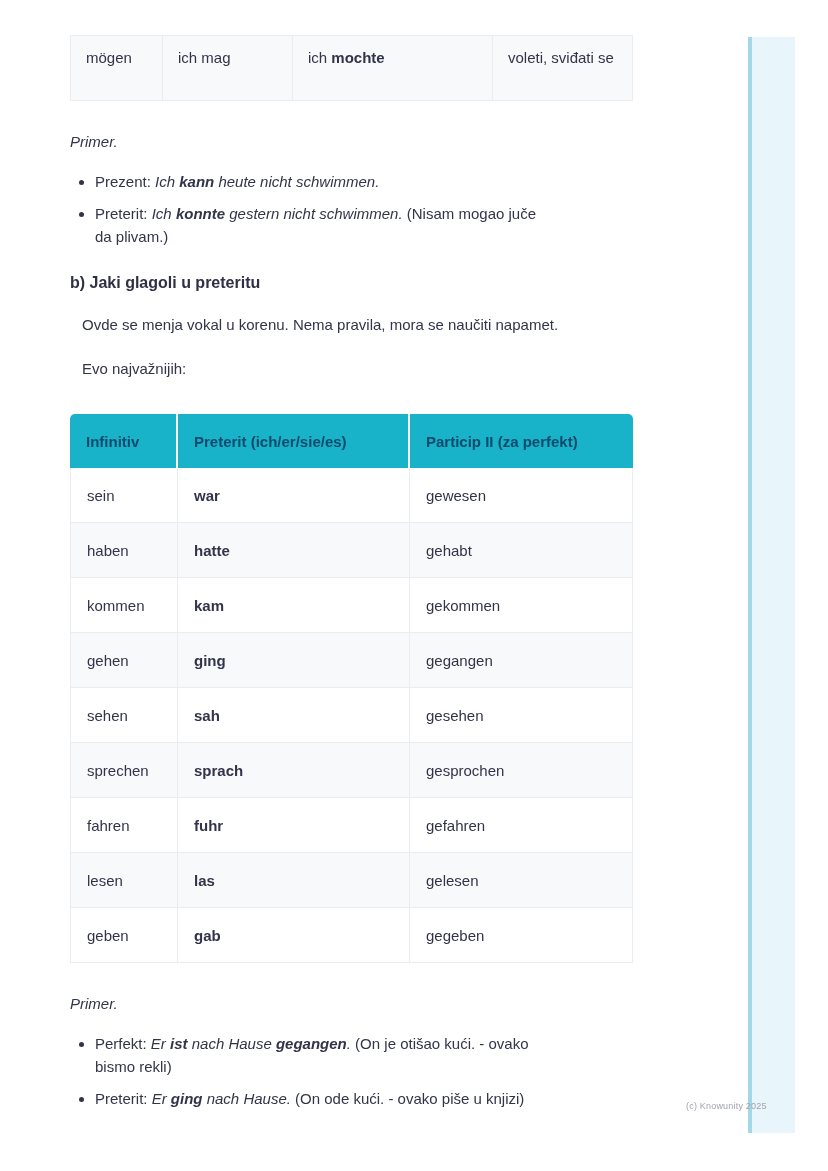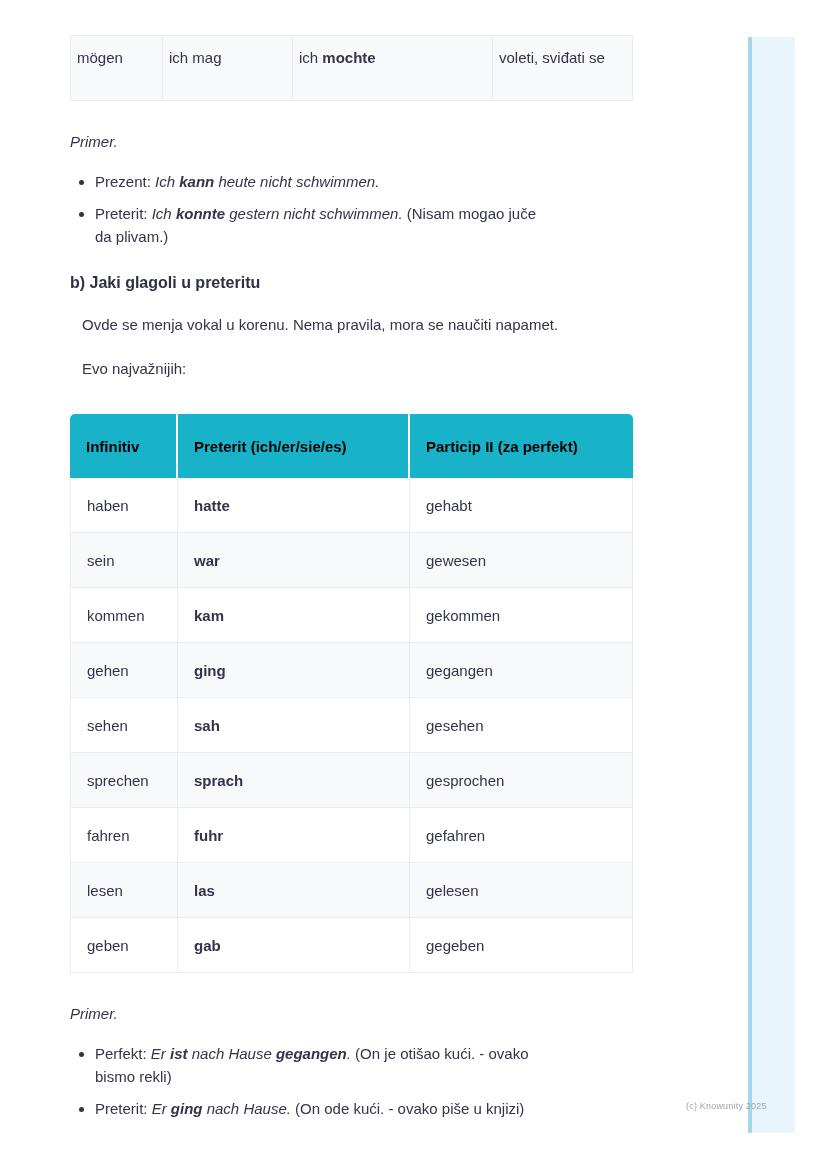--- a/index.html
+++ b/index.html
@@ -20,21 +20,21 @@
     color:#a0a4aa;z-index:2;white-space:nowrap;
   }
 
   .content{position:relative;z-index:0;padding:35px 0 0 70px;width:563px;}
 
   
   .cont-table{border-collapse:separate;border-spacing:0;width:563px;table-layout:fixed;font-size:15px;}
   .cont-table td{
     background:#f8f9fb;border-right:1px solid #eaecef;border-bottom:1px solid #eaecef;
     border-top:1px solid #eaecef;vertical-align:top;
-    padding:9px 14px 9px 6px;height:46px;line-height:25px;color:#32344a;
+    padding:9px 14px 9px 15px;height:46px;line-height:25px;color:#32344a;
   }
   .cont-table td:first-child{border-left:1px solid #eaecef;}
   .c1{width:93px}.c2{width:130px}.c3{width:200px}.c4{width:140px}
 
   .primer{font-style:italic;font-size:15px;margin:32px 0 0 0;}
   ul.examples{margin:20px 0 0 0;padding-left:25px;list-style:disc;}
   ul.examples li{font-size:15px;line-height:23px;margin-bottom:9px;}
 
   .seg-italic{font-style:italic;}
   .seg-bi{font-style:italic;font-weight:bold;}
@@ -42,22 +42,22 @@
 
   h3.section-heading{font-size:16px;font-weight:bold;margin:26px 0 0 0;color:#2e3044;}
   p.body-para{font-size:15px;line-height:22px;margin:22px 0 0 12px;}
 
   
   .verb-table{
     border-collapse:separate;border-spacing:0;width:563px;table-layout:fixed;
     font-size:15px;margin-top:34px;
   }
   .verb-table th{
-    background:#18b3c9;color:#000000;text-align:left;font-weight:bold;font-size:15px;
-    height:64px;padding:0 6px 0 16px;border-right:2px solid #ffffff;
+    background:#18b3c9;color:#0c4a6e;text-align:left;font-weight:bold;font-size:15px;
+    height:54px;padding:0 6px 0 16px;border-right:2px solid #ffffff;
   }
   .verb-table th:last-child{border-right:none;border-top-right-radius:5px;}
   .verb-table th:first-child{border-top-left-radius:5px;}
   .verb-table td{
     height:54px;padding:0 6px 0 16px;background:#ffffff;
     border-right:1px solid #eaecef;border-bottom:1px solid #eaecef;
   }
   .verb-table td:first-child{border-left:1px solid #eaecef;}
   .verb-table tbody tr:nth-child(even) td{background:#f8f9fb;}
   .verb-table td.bold{font-weight:bold;}
@@ -109,28 +109,28 @@
         </colgroup>
     <thead>
           <tr>
             <th>Infinitiv</th>
             <th>Preterit (ich/er/sie/es)</th>
             <th>Particip II (za perfekt)</th>
           </tr>
         </thead>
         <tbody>
           <tr>
+            <td>sein</td>
+            <td class="bold">war</td>
+            <td>gewesen</td>
+          </tr>
+          <tr>
             <td>haben</td>
             <td class="bold">hatte</td>
             <td>gehabt</td>
-          </tr>
-          <tr>
-            <td>sein</td>
-            <td class="bold">war</td>
-            <td>gewesen</td>
           </tr>
           <tr>
             <td>kommen</td>
             <td class="bold">kam</td>
             <td>gekommen</td>
           </tr>
           <tr>
             <td>gehen</td>
             <td class="bold">ging</td>
             <td>gegangen</td>

